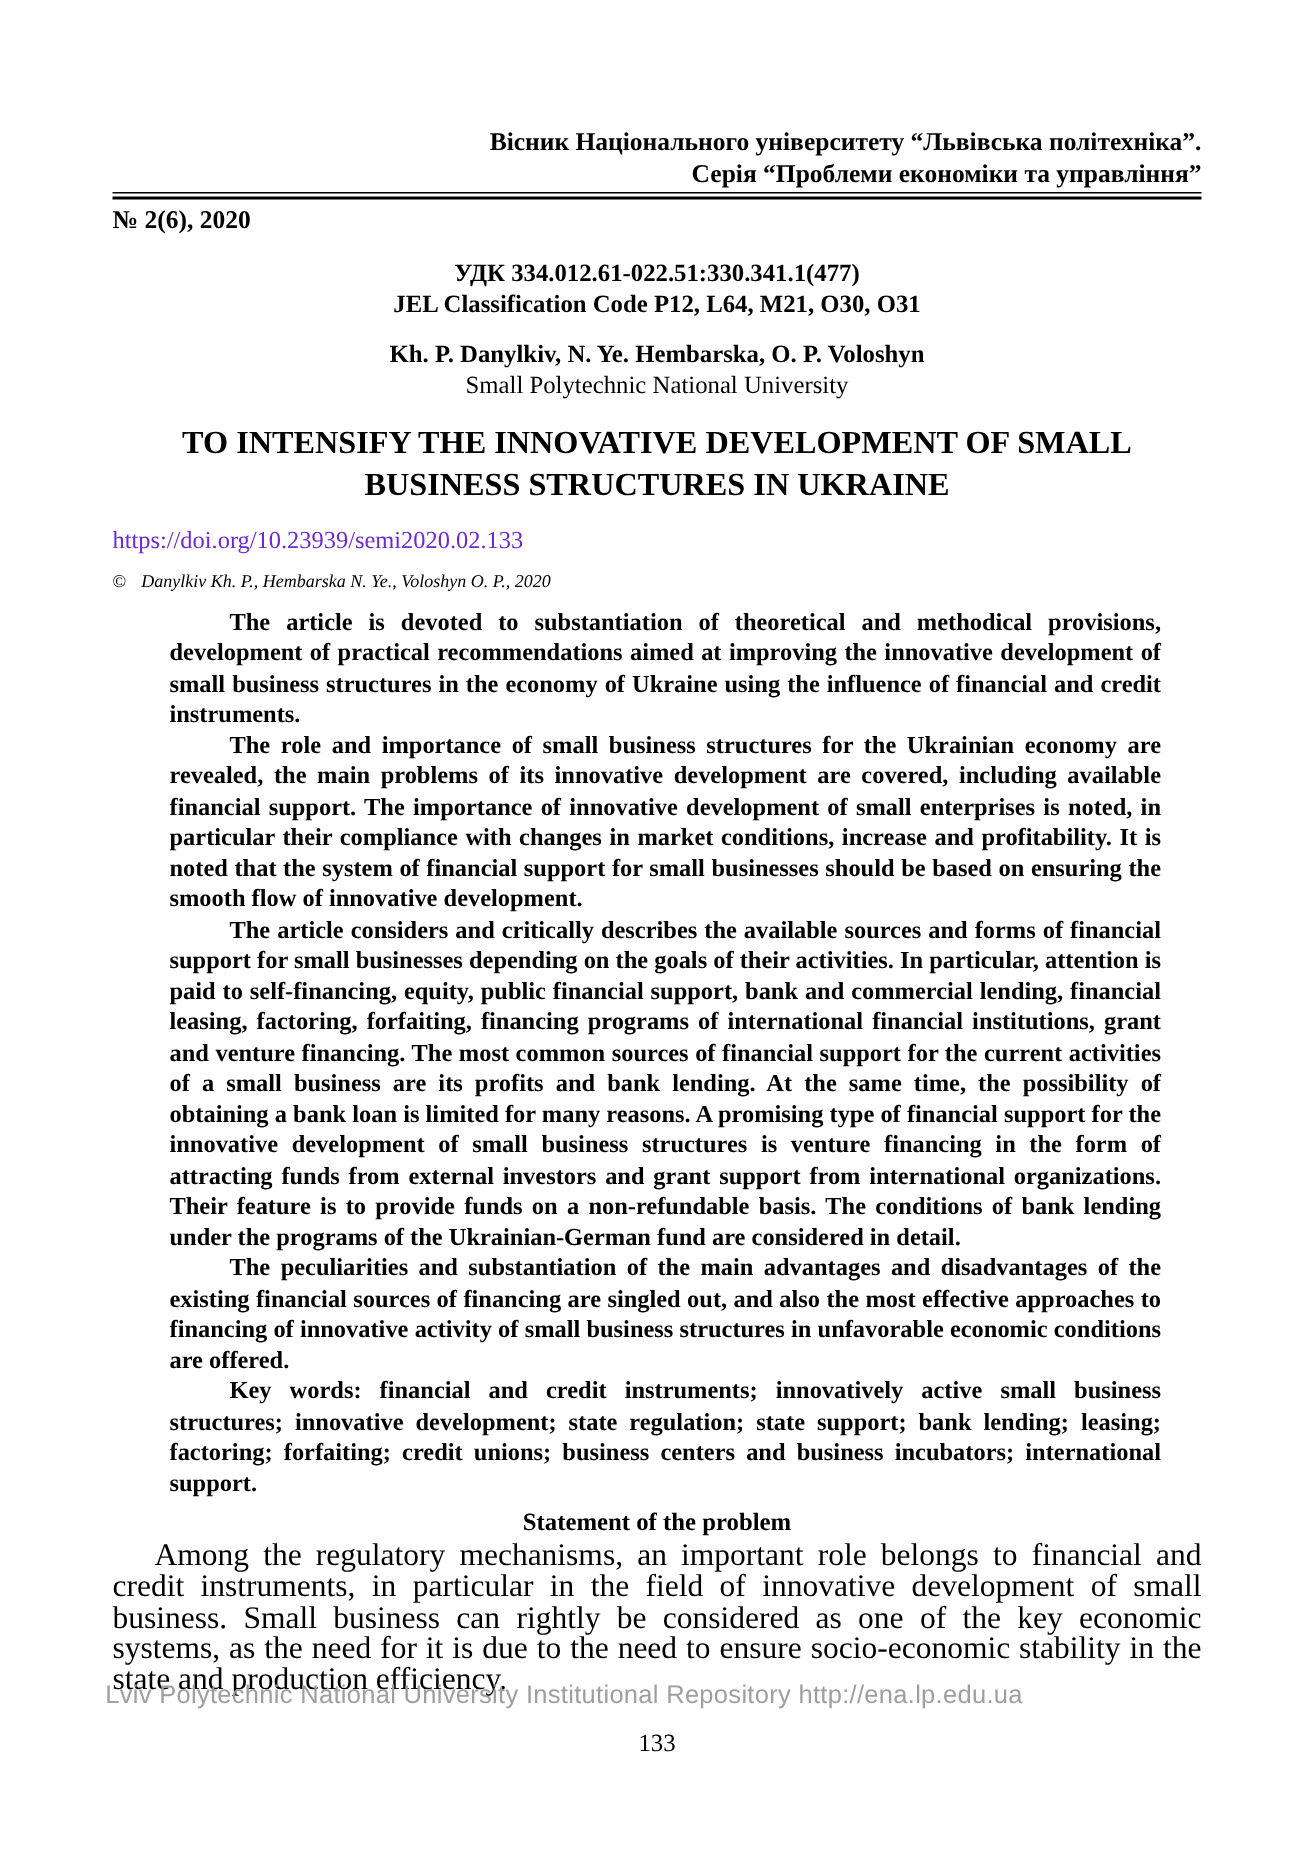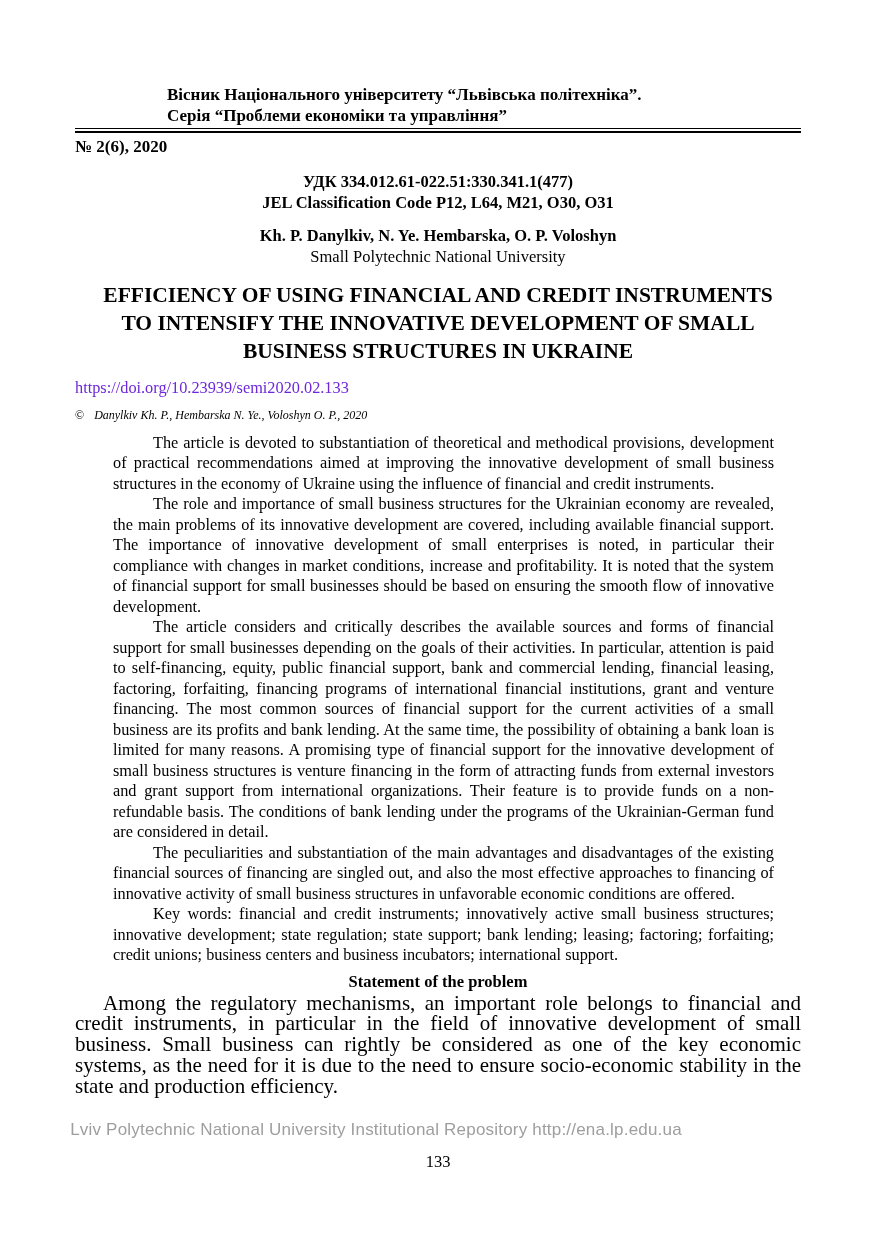--- a/index.html
+++ b/index.html
@@ -18,21 +18,21 @@
     overflow: hidden;
   }
   .content {
     position: absolute;
     left: 75px;
     top: 84px;
     width: 726px;
   }
   
   .journal-header {
-    text-align: left;
+    text-align: right;
     padding-left: 92px;
     font-weight: bold;
     font-size: 17px;
     line-height: 21px;
   }
   .header-rule {
     margin-top: 2px;
     height: 1.5px;
     border-top: 1.5px solid #000;
     border-bottom: 2.5px solid #000;
@@ -73,21 +73,21 @@
   .copyright {
     margin-top: 7px;
     font-size: 12px;
     line-height: 21px;
   }
   .copyright .sym { font-style: normal; margin-right: 10px; }
   .copyright .txt { font-style: italic; }
   
   .abstract {
     margin: 7px 27px 0 38px;
-    font-weight: normal;
+    font-weight: bold;
     font-size: 16.3px;
     line-height: 20.5px;
     text-align: justify;
   }
   .abstract p {
     margin: 0;
     text-indent: 40px;
   }
   
   .section-heading {
@@ -141,21 +141,20 @@
     <div class="issue">№ 2(6), 2020</div>
 
     <div class="meta">
       <div class="udc">УДК 334.012.61-022.51:330.341.1(477)</div>
       <div class="jel">JEL Classification Code P12, L64, M21, O30, O31</div>
       <div class="authors">Kh. P. Danylkiv, N. Ye. Hembarska, O. P. Voloshyn</div>
       <div class="affiliation">Small Polytechnic National University</div>
     </div>
 
     <h1 class="article-title">
-      <div>EFFICIENCY OF USING FINANCIAL AND CREDIT INSTRUMENTS</div>
       <div>TO INTENSIFY THE INNOVATIVE DEVELOPMENT OF SMALL</div>
       <div>BUSINESS STRUCTURES IN UKRAINE</div>
     </h1>
 
     <a class="doi" href="#">https://doi.org/10.23939/semi2020.02.133</a>
 
     <div class="copyright">
       <span class="sym">©</span><span class="txt">Danylkiv Kh. P., Hembarska N. Ye., Voloshyn O. P., 2020</span>
     </div>
 

